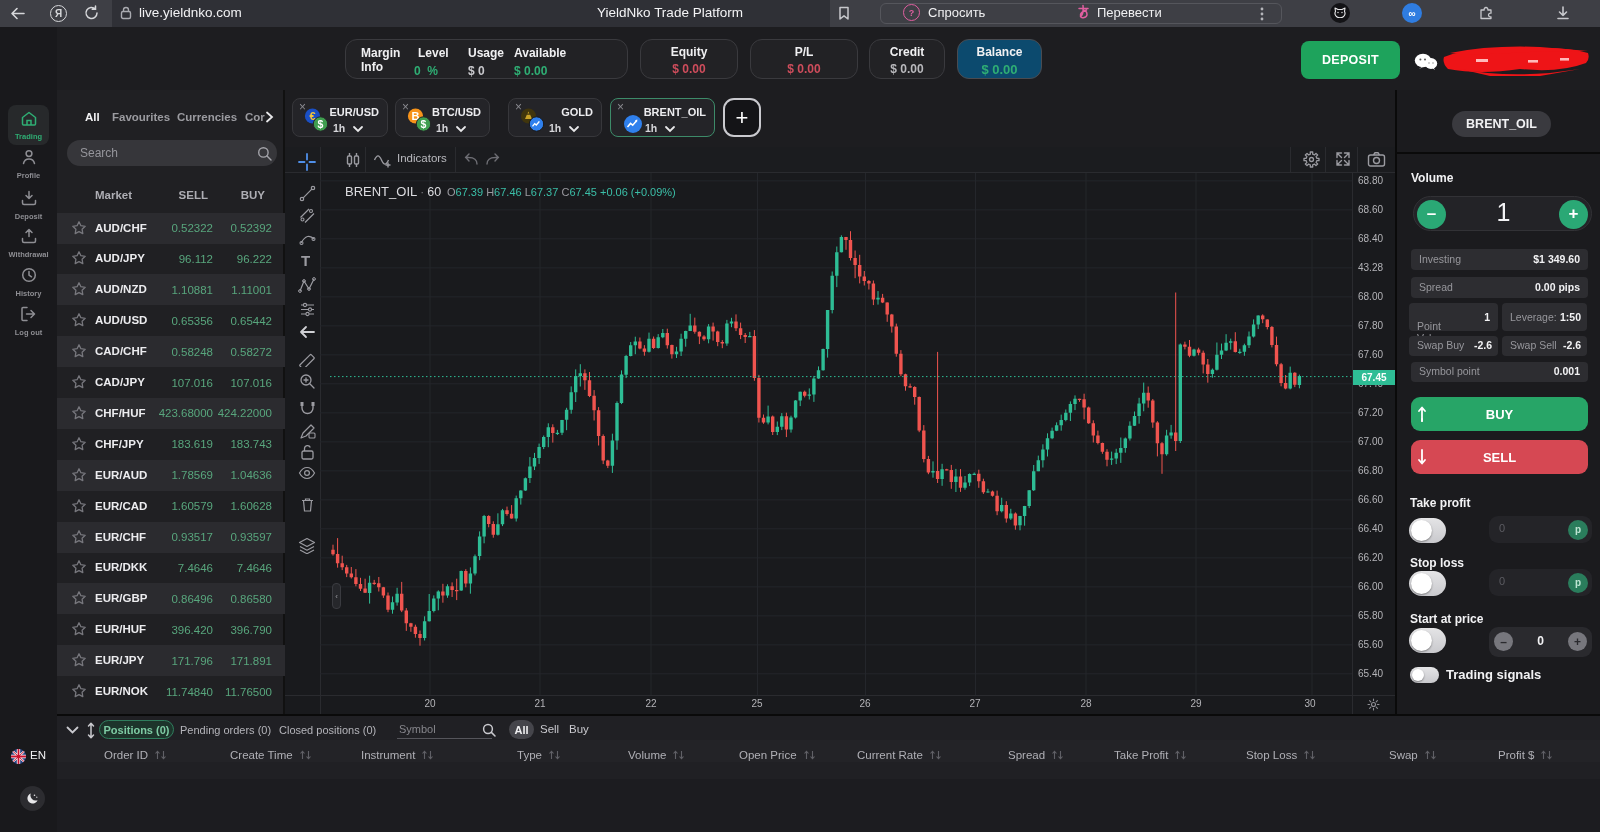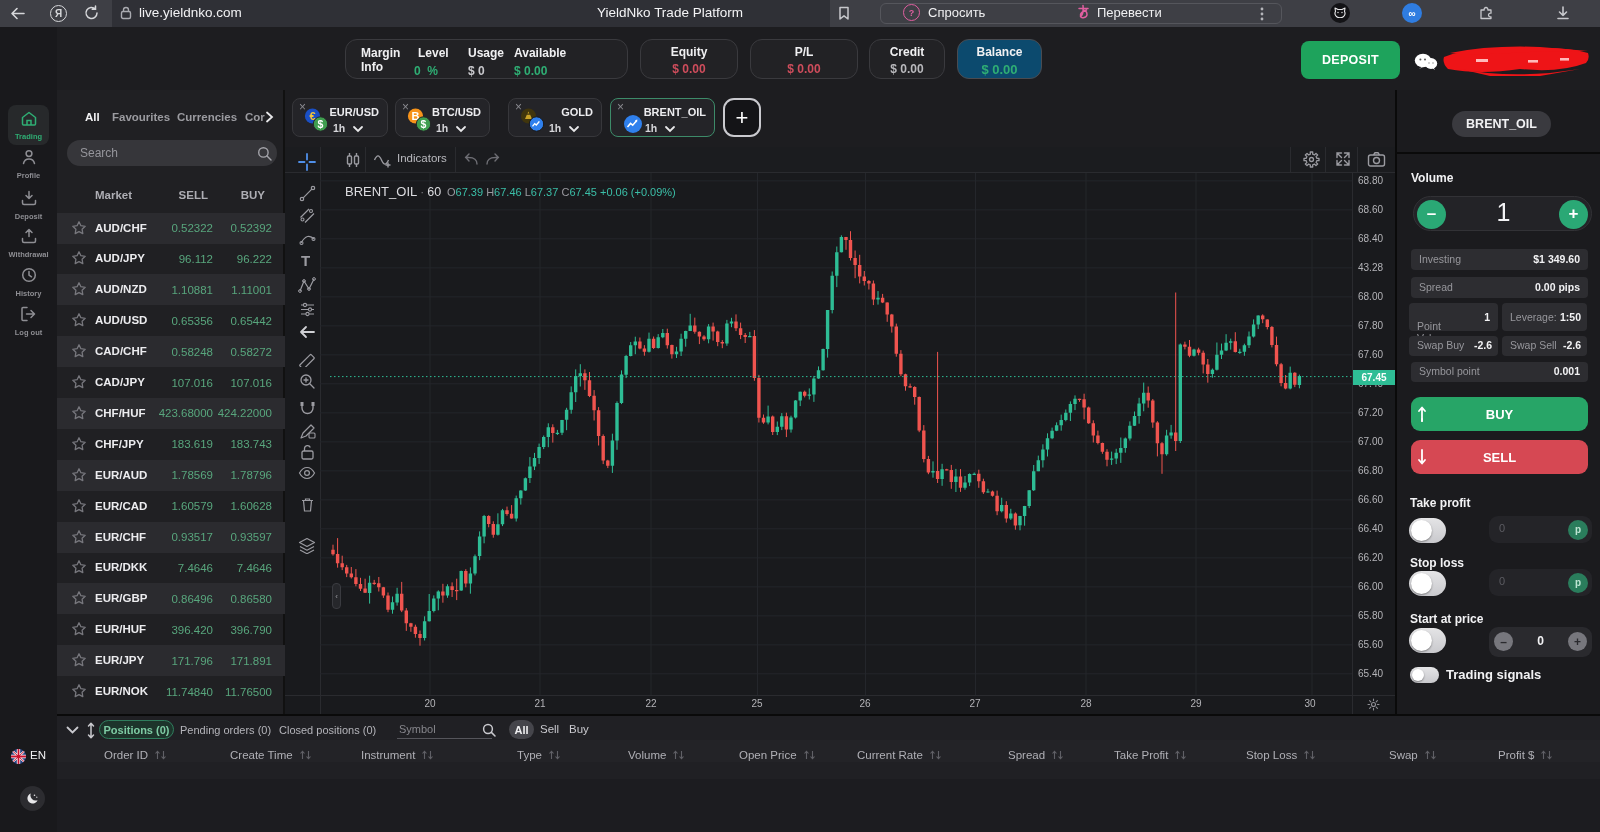--- a/index.html
+++ b/index.html
@@ -278,21 +278,21 @@
       <div class="mname abs" style="left:38px;top:9px">CHF/JPY</div>
       <div class="mval abs" style="right:72px;top:9.5px">183.619</div>
       <div class="mval abs" style="right:13px;top:9.5px">183.743</div>
     </div>
 <div class="mrow alt" style="top:369.7px">
       <svg class="abs" style="left:14px;top:7px" width="16" height="16" viewBox="0 0 16 16">
         <path d="M8 1.8l1.9 3.9 4.3.6-3.1 3 .7 4.3L8 11.6l-3.8 2 .7-4.3-3.1-3 4.3-.6Z" fill="none" stroke="#77777d" stroke-width="1.3" stroke-linejoin="round"></path>
       </svg>
       <div class="mname abs" style="left:38px;top:9px">EUR/AUD</div>
       <div class="mval abs" style="right:72px;top:9.5px">1.78569</div>
-      <div class="mval abs" style="right:13px;top:9.5px">1.78796</div>
+      <div class="mval abs" style="right:13px;top:9.5px">1.04636</div>
     </div>
 <div class="mrow" style="top:400.6px">
       <svg class="abs" style="left:14px;top:7px" width="16" height="16" viewBox="0 0 16 16">
         <path d="M8 1.8l1.9 3.9 4.3.6-3.1 3 .7 4.3L8 11.6l-3.8 2 .7-4.3-3.1-3 4.3-.6Z" fill="none" stroke="#77777d" stroke-width="1.3" stroke-linejoin="round"></path>
       </svg>
       <div class="mname abs" style="left:38px;top:9px">EUR/CAD</div>
       <div class="mval abs" style="right:72px;top:9.5px">1.60579</div>
       <div class="mval abs" style="right:13px;top:9.5px">1.60628</div>
     </div>
 <div class="mrow alt" style="top:431.5px">

